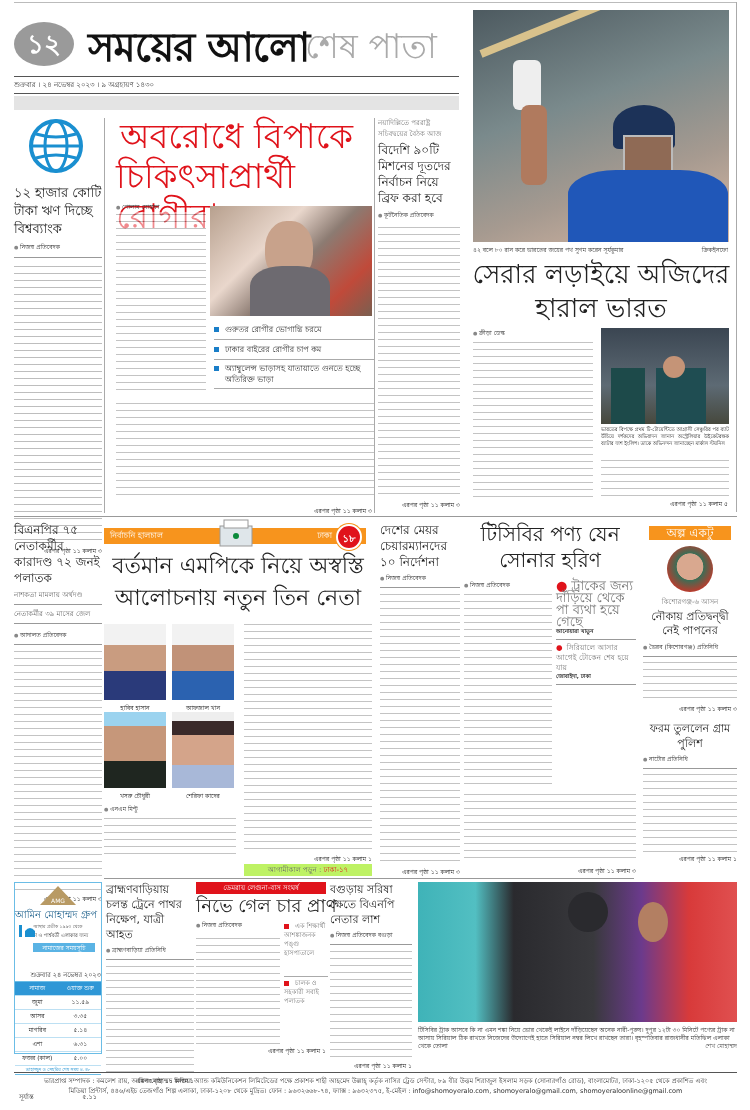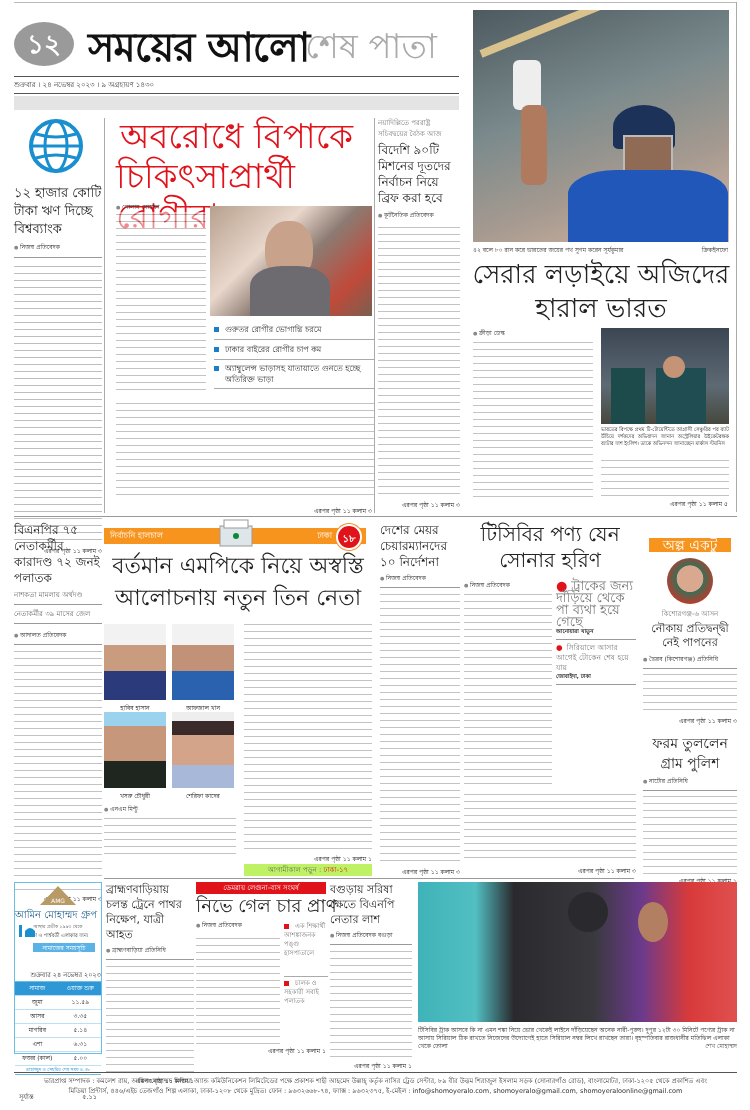--- a/index.html
+++ b/index.html
@@ -175,28 +175,28 @@
     <div style="border-bottom:1px solid #999;padding:3px 0">
       <div style="font-size:7.5px;line-height:10px;color:#777"><span class="bullet-rd">●</span><span>সিরিয়ালে আসার আগেই টোকেন শেষ হয়ে যায়</span></div>
       <div style="font-size:5.5px;font-weight:bold">জোবাইদা, ঢাকা</div>
     </div>
   </div>
   <div class="fill" style="position:absolute;left:0;top:270px;width:172px;height:72px;opacity:.5"></div>
   <div class="cont" style="position:absolute;right:0;top:344px">এরপর পৃষ্ঠা ১১ কলাম ৩</div>
 </div>
 
 <div class="abs" style="left:643px;top:522px;width:94px;height:355px">
-  <div class="sidebar-orange" style="font-size:14px;line-height:14px;margin:16px 6px 0">অল্প একটু</div>
+  <div class="sidebar-orange" style="font-size:12px;line-height:14px;margin:4px 6px 0">অল্প একটু</div>
   <div style="width:46px;height:46px;border-radius:50%;margin:6px auto 0;background:radial-gradient(circle at 50% 45%,#d9a88f 0 38%,#3d6d55 40%,#c0392b 75%)"></div>
   <div style="font-size:7px;color:#777;text-align:center;margin-top:4px">কিশোরগঞ্জ-৬ আসন</div>
   <div class="hd" style="font-size:11px;line-height:14px;text-align:center;margin-top:2px">নৌকায় প্রতিদ্বন্দ্বী নেই পাপনের</div>
   <div class="byline" style="margin-top:4px;border-bottom:1px solid #999;padding-bottom:3px">ভৈরব (কিশোরগঞ্জ) প্রতিনিধি</div>
   <div class="fill" style="height:44px;margin-top:3px;opacity:.5"></div>
   <div class="cont">এরপর পৃষ্ঠা ১১ কলাম ৩</div>
-  <div class="hd" style="font-size:14px;line-height:20px;text-align:center;margin-top:6px">ফরম তুললেন গ্রাম পুলিশ</div>
+  <div class="hd" style="font-size:11px;line-height:15px;text-align:center;margin-top:6px">ফরম তুললেন গ্রাম পুলিশ</div>
   <div class="byline" style="margin-top:3px;border-bottom:1px solid #999;padding-bottom:3px">নাটোর প্রতিনিধি</div>
   <div class="fill" style="height:82px;margin-top:3px;opacity:.5"></div>
   <div class="cont">এরপর পৃষ্ঠা ১১ কলাম ১</div>
 </div>
 
 <div class="abs hline" style="left:104px;top:878px;width:530px"></div>
 
 <div class="abs" style="left:14px;top:882px;width:88px;height:172px;border:1px solid #6bbde6">
   <svg width="40" height="22" viewBox="0 0 40 22" style="display:block;margin:2px auto 0">
     <polygon points="20,1 38,20 2,20" fill="#b89a64"></polygon>

